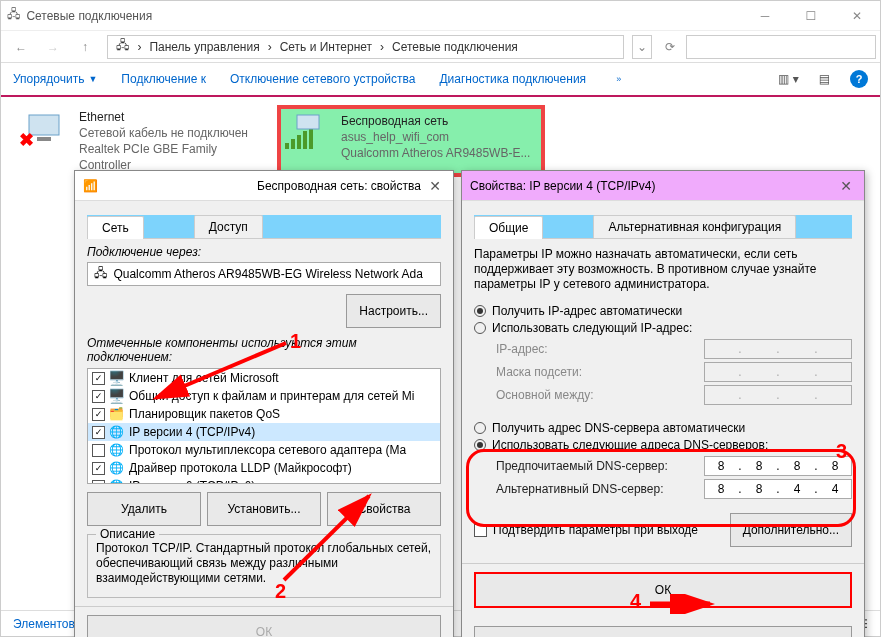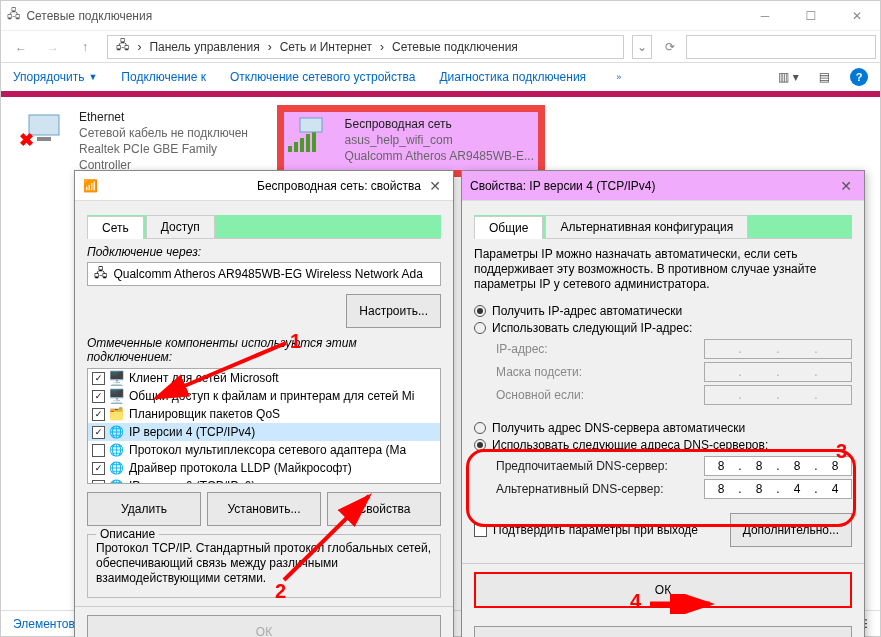--- a/index.html
+++ b/index.html
@@ -13,48 +13,48 @@
 .win-btns { position: absolute; right: 0; top: 0; display: flex; }
 .win-btn { width: 46px; height: 30px; display: flex; align-items: center; justify-content: center; color: #888; cursor: pointer; }
 
 .addr-bar { height: 32px; display: flex; align-items: center; border-bottom: 1px solid #ddd; padding: 0 4px; }
 .nav-arrow { width: 28px; height: 28px; display: flex; align-items: center; justify-content: center; color: #888; margin: 0 2px; }
 .breadcrumb { display: flex; align-items: center; flex: 1; border: 1px solid #ccc; height: 24px; padding: 0 4px; margin: 0 6px; }
 .breadcrumb span { padding: 0 4px; color: #333; }
 .bc-sep { color: #888; padding: 0 2px; }
 .search-box { width: 190px; height: 24px; border: 1px solid #ccc; }
 
-.cmd-bar { height: 34px; display: flex; align-items: center; padding: 0 12px; border-bottom: 6px solid #be185d; color: #0066cc; }
+.cmd-bar { height: 34px; display: flex; align-items: center; padding: 0 12px; border-bottom: 2px solid #be185d; color: #0066cc; }
 .cmd-item { margin-right: 24px; cursor: pointer; display: flex; align-items: center; }
 .cmd-item .dd { margin-left: 4px; font-size: 9px; }
 .cmd-right { margin-left: auto; display: flex; gap: 20px; align-items: center; }
 .help-icon { width: 18px; height: 18px; border-radius: 50%; background: #0078d7; color: #fff; display: flex; align-items: center; justify-content: center; font-weight: bold; font-size: 11px; }
 
 .content { padding: 8px 18px; display: flex; gap: 16px; }
 .adapter { display: flex; gap: 8px; align-items: flex-start; padding: 4px; }
-.adapter.selected { background: #f0abfc; border: 7px solid #ef4444; justify-content: space-between; }
+.adapter.selected { background: #86efac; border: 4px solid #ef4444; }
 .adapter-icon { width: 48px; height: 40px; position: relative; }
 .adapter-text { line-height: 16px; }
 .adapter-name { color: #222; }
 .adapter-status { color: #666; }
 .adapter-device { color: #666; }
 .red-x { position: absolute; bottom: -2px; left: -4px; color: red; font-size: 18px; font-weight: bold; }
 .sig-bars { display: flex; align-items: flex-end; gap: 2px; padding-top: 14px; }
 .sig-bars span { width: 4px; background: #4c9a2a; }
 
 .status-bar { position: absolute; bottom: 0; left: 0; right: 0; height: 26px; border-top: 1px solid #ddd; display: flex; align-items: center; padding: 0 12px; color: #0066cc; }
 
 
 .dialog { position: absolute; background: #f0f0f0; border: 1px solid #888; box-shadow: 2px 2px 8px rgba(0,0,0,0.25); }
 .dlg-title { height: 30px; display: flex; align-items: center; padding: 0 8px; background: #fff; border-bottom: 1px solid #ddd; }
 .dlg-title span { flex: 1; }
 .dlg-close { width: 20px; text-align: center; cursor: pointer; color: #555; font-size: 14px; }
 .dlg-body { padding: 8px 12px; }
 
-.tabs { display: flex; background: #86efac; border-bottom: 1px solid #ccc; margin: 6px 0; }
+.tabs { display: flex; background: #7dd3fc; border-bottom: 1px solid #ccc; margin: 6px 0; gap: 48px; }
 .tab { padding: 4px 14px; border: 1px solid #ccc; border-bottom: none; background: #f0f0f0; margin-right: 2px; cursor: pointer; border-radius: 2px 2px 0 0; }
 .tab.active { background: #fff; position: relative; top: 1px; }
 
 .label { margin: 6px 0 3px; font-style: italic; }
 .conn-box { border: 1px solid #aaa; background: #fff; padding: 3px 6px; height: 24px; display: flex; align-items: center; gap: 6px; overflow: hidden; white-space: nowrap; }
 .btn { border: 1px solid #999; background: #e9e9e9; padding: 9px 12px; cursor: pointer; min-width: 84px; text-align: center; }
 .btn-row { display: flex; gap: 6px; margin: 8px 0; }
 
 .comp-list { border: 1px solid #aaa; background: #fff; height: 116px; overflow: hidden; margin-top: 4px; }
 .comp-row { display: flex; align-items: center; padding: 1px 4px; gap: 4px; white-space: nowrap; }
@@ -294,21 +294,21 @@
             <span class="ip-seg"></span>
             <span class="ip-dot">.</span>
             <span class="ip-seg"></span>
             <span class="ip-dot">.</span>
             <span class="ip-seg"></span>
             <span class="ip-dot">.</span>
             <span class="ip-seg"></span>
           </span>
         </div>
       <div class="ip-grid-row">
-          <span class="lbl">Основной если:</span>
+          <span class="lbl">Основной между:</span>
           <span class="ip-input disabled">
             <span class="ip-seg"></span>
             <span class="ip-dot">.</span>
             <span class="ip-seg"></span>
             <span class="ip-dot">.</span>
             <span class="ip-seg"></span>
             <span class="ip-dot">.</span>
             <span class="ip-seg"></span>
           </span>
         </div>

